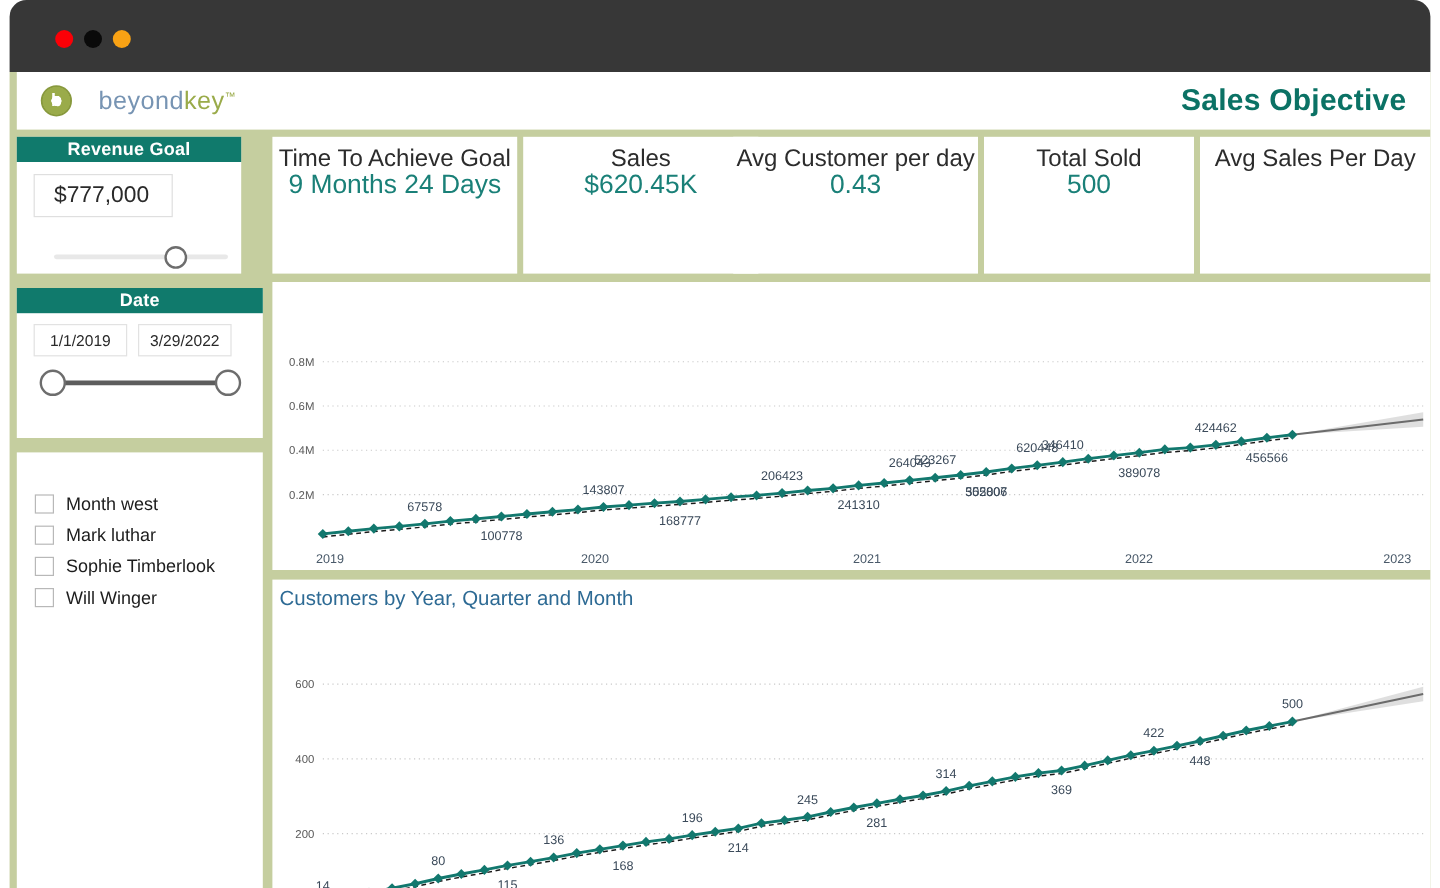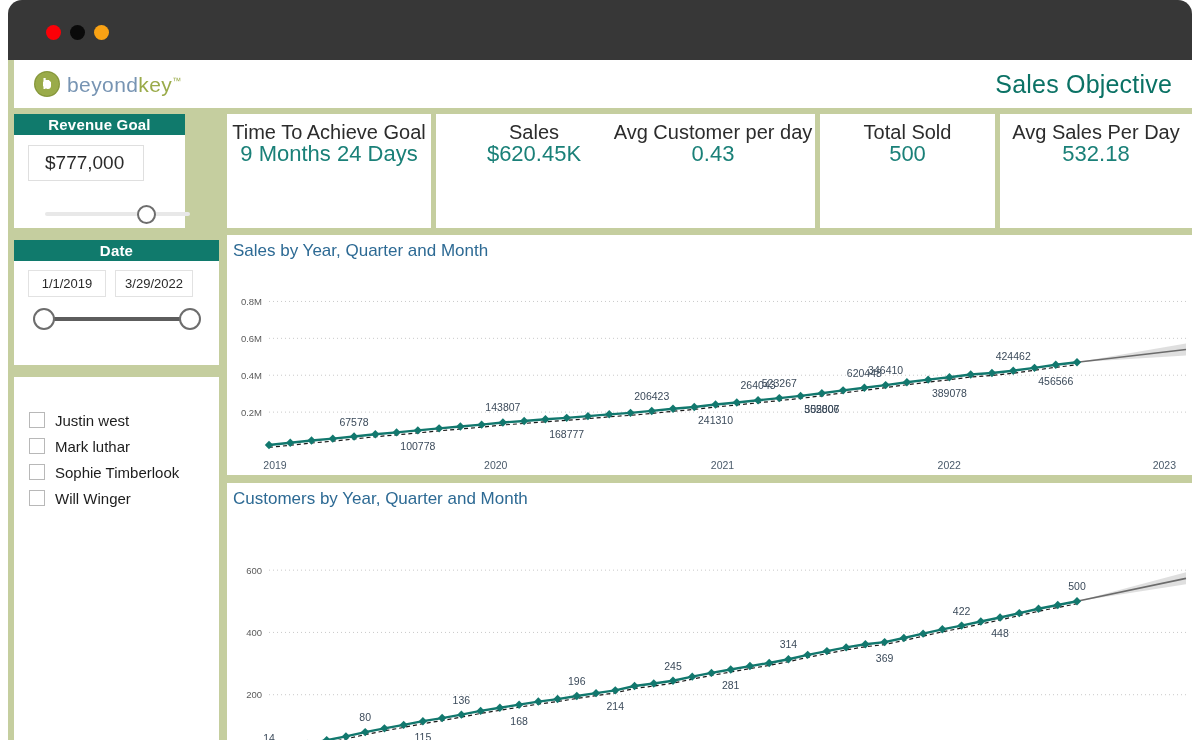--- a/index.html
+++ b/index.html
@@ -29,50 +29,50 @@
     background: #c5ce9f;
   }
 
   
   #banner {
     position: absolute; left: 6px; top: 0px; width: 1178px; height: 48px;
     background: #ffffff;
     display: flex; align-items: center; justify-content: space-between;
     padding: 0 14px 0 20px;
   }
-  #logo-wrap { display: flex; align-items: center; gap: 7px; }
+  #logo-wrap { display: flex; align-items: center; gap: 22px; }
   .logo-mark {
     width: 26px; height: 26px; border-radius: 50%;
     background: radial-gradient(circle at 50% 50%, #ffffff 0 22%, #9aab4a 24% 62%, #88993d 64% 100%);
     position: relative; flex: 0 0 auto;
   }
   .logo-mark::after{
     content:"b"; position:absolute; left:0; right:0; top:50%;
     transform: translateY(-52%);
     text-align:center; font-size:15px; font-weight:bold; color:#ffffff;
     font-family:"Liberation Sans", sans-serif; line-height:1;
   }
   #logo-text { font-size: 21px; letter-spacing: .4px; line-height: 1; position: relative; }
   #logo-beyond { color: #7794b3; }
   #logo-key { color: #9aab4a; }
   #logo-tm { font-size: 9px; color: #9aab4a; vertical-align: super; }
   #report-title {
-    font-size: 25px; font-weight: normal; color: #0b7265;
+    font-size: 25px; font-weight: bold; color: #0b7265;
     letter-spacing: .2px; padding-right: 6px;
   }
 
   
   .panel { position: absolute; background: #ffffff; }
   .slicer-head {
     background: #107a6c; color: #ffffff; font-size: 15px; font-weight: bold;
     text-align: center; line-height: 21px; height: 21px; letter-spacing: .2px;
   }
 
   
-  #revenue-goal { left: 6px; top: 54px; width: 171px; height: 114px; }
+  #revenue-goal { left: 6px; top: 54px; width: 187px; height: 114px; }
   #revenue-value-box {
     position: absolute; left: 14px; top: 31px; width: 116px; height: 36px;
     border: 1px solid #dfdfdf; background:#fff;
     display:flex; align-items:center; padding-left: 16px;
     font-size: 19px; color: #2a2a2a;
   }
   #revenue-slider { position: absolute; left: 31px; top: 91px; width: 145px; height: 18px; }
   #revenue-track { position:absolute; left:0; top:7px; width:145px; height:4px; background:#e8e8e8; border-radius:2px; }
   #revenue-thumb {
     position:absolute; left:92px; top:0px; width:19px; height:19px;
@@ -169,21 +169,21 @@
         <div id="date-track"></div>
         <div class="date-thumb" id="date-thumb-left"></div>
         <div class="date-thumb" id="date-thumb-right"></div>
       </div>
     </div>
 
     <div class="panel" id="salesrep-slicer">
       <div id="salesrep-list">
           <div class="rep-item">
             <span class="rep-check"></span>
-            <span class="rep-label">Justin west</span>
+            <span class="rep-label">Month west</span>
           </div>
           <div class="rep-item">
             <span class="rep-check"></span>
             <span class="rep-label">Mark luthar</span>
           </div>
           <div class="rep-item">
             <span class="rep-check"></span>
             <span class="rep-label">Sophie Timberlook</span>
           </div>
           <div class="rep-item">
@@ -204,25 +204,23 @@
     <div class="kpi" id="kpi-avgcust">
       <div class="kpi-title">Avg Customer per day</div>
       <div class="kpi-value">0.43</div>
     </div>
     <div class="kpi" id="kpi-totalsold">
       <div class="kpi-title">Total Sold</div>
       <div class="kpi-value">500</div>
     </div>
     <div class="kpi" id="kpi-avgsales">
       <div class="kpi-title">Avg Sales Per Day</div>
-      <div class="kpi-value">532.18</div>
     </div>
 
     <div class="panel" id="chart1-panel">
-      <div class="chart-title">Sales by Year, Quarter and Month</div>
       <div class="plot" id="plot1">
           <svg viewBox="0 0 965 206" preserveAspectRatio="none">
             <line x1="42" x2="961" y1="143.11111111111111" y2="143.11111111111111" stroke="#c9c9c9" stroke-width="1" stroke-dasharray="1 3"></line>
             <text x="35" y="146.61111111111111" text-anchor="end" class="ylab">0.2M</text>
             <line x1="42" x2="961" y1="106.22222222222223" y2="106.22222222222223" stroke="#c9c9c9" stroke-width="1" stroke-dasharray="1 3"></line>
             <text x="35" y="109.72222222222223" text-anchor="end" class="ylab">0.4M</text>
             <line x1="42" x2="961" y1="69.33333333333333" y2="69.33333333333333" stroke="#c9c9c9" stroke-width="1" stroke-dasharray="1 3"></line>
             <text x="35" y="72.83333333333333" text-anchor="end" class="ylab">0.6M</text>
             <line x1="42" x2="961" y1="32.44444444444446" y2="32.44444444444446" stroke="#c9c9c9" stroke-width="1" stroke-dasharray="1 3"></line>
             <text x="35" y="35.94444444444446" text-anchor="end" class="ylab">0.8M</text>

